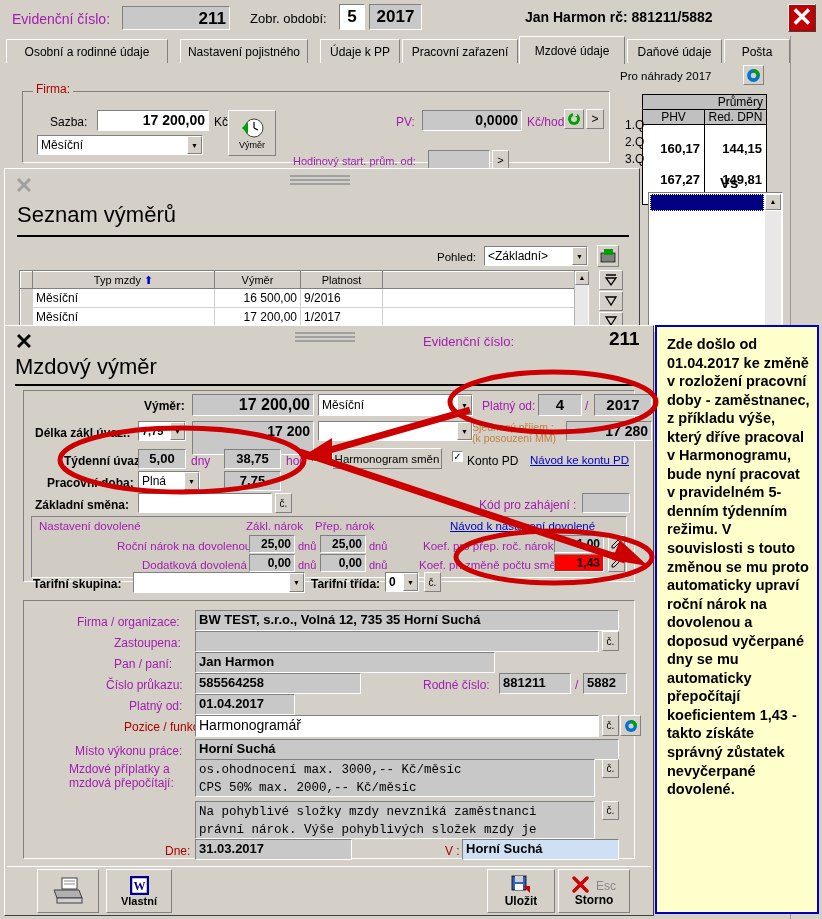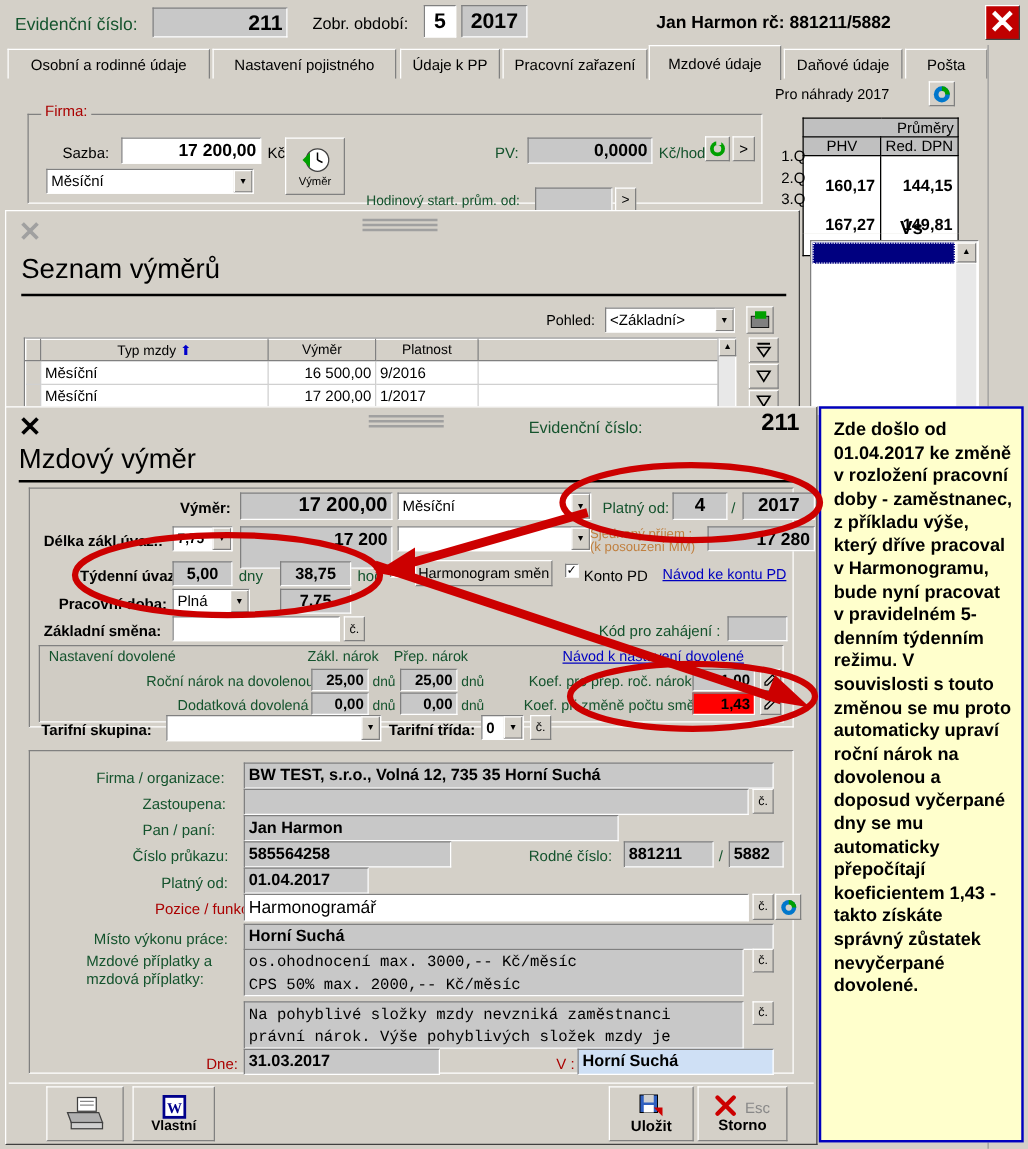--- a/index.html
+++ b/index.html
@@ -12,21 +12,21 @@
     position:relative;
   }
   .abs { position:absolute; }
   
   .sunken { border:1px solid; border-color:#808080 #ffffff #ffffff #808080; }
   .field {
     background:#c8c8c8; border:1px solid; border-color:#808080 #ffffff #ffffff #808080;
     font-weight:bold; font-size:12px; padding:1px 3px; overflow:hidden; white-space:nowrap;
   }
   .field.white { background:#fff; }
-  .lbl { color:#14532d; white-space:nowrap; }
+  .lbl { color:#a21caf; white-space:nowrap; }
   .lbl.blk { color:#000; }
   .lbl.red { color:#aa0000; }
   .right { text-align:right; }
   .btn {
     background:#d4d0c8; border:1px solid; border-color:#ffffff #808080 #808080 #ffffff;
     display:flex; align-items:center; justify-content:center; cursor:pointer;
   }
   .combo {
     background:#fff; border:1px solid; border-color:#808080 #ffffff #ffffff #808080;
     display:flex; align-items:center; overflow:hidden; white-space:nowrap;
@@ -111,21 +111,21 @@
   <div class="abs field" style="left:369px; top:4px; width:53px; height:26px; font-size:17px; text-align:center; line-height:21px;">2017</div>
   <div class="abs" style="left:525px; top:9px; font-size:14px; font-weight:bold;">Jan Harmon rč: 881211/5882</div>
   <div class="abs" id="closeX">✕</div>
 
   <div class="abs" style="right:0; top:0; width:5px; height:36px; background:#d4d0c8;"></div>
 </div>
 
 <div class="tab" style="left:6px; width:162px;">
     <span>Osobní a rodinné údaje</span>
   </div>
-<div class="tab" style="left:170px; width:147px;">
+<div class="tab" style="left:180px; width:128px;">
     <span>Nastavení pojistného</span>
   </div>
 <div class="tab" style="left:320px; width:80px;">
     <span>Údaje k PP</span>
   </div>
 <div class="tab" style="left:402px; width:116px;">
     <span>Pracovní zařazení</span>
   </div>
 <div class="tab active" style="left:519px; width:106px;">
     <span>Mzdové údaje</span>
@@ -437,21 +437,21 @@
         <path d="M7 1 A6 6 0 0 1 13 7 L7 7 Z" fill="#00a000"></path>
       <circle cx="7" cy="7" r="2.5" fill="#d4d0c8"></circle>
     </svg>
   </div>
 
   <div class="abs lbl" style="left:70px; top:418px;">Místo výkonu práce:</div>
   <div class="abs field" style="left:190px; top:413px; width:424px; height:21px; font-size:13px;">Horní Suchá</div>
 
   <div class="abs lbl" style="left:64px; top:436px; line-height:14px;">
     <div>Mzdové příplatky a</div>
-    <div>mzdová příplatky:</div>
+    <div>mzdová přepočítají:</div>
   </div>
   <div class="abs field mono" style="left:190px; top:433px; width:400px; height:38px; line-height:18px; font-weight:normal;">
     <div>os.ohodnocení          max. 3000,-- Kč/měsíc</div>
     <div>CPS 50%                max. 2000,-- Kč/měsíc</div>
   </div>
   <div class="abs cbtn" style="left:597px; top:433px; height:19px;">č.</div>
 
   <div class="abs field mono" style="left:190px; top:475px; width:400px; height:38px; line-height:18px; font-weight:normal;">
     <div>Na pohyblivé složky mzdy nevzniká zaměstnanci</div>
     <div>právní nárok. Výše pohyblivých složek mzdy je</div>

